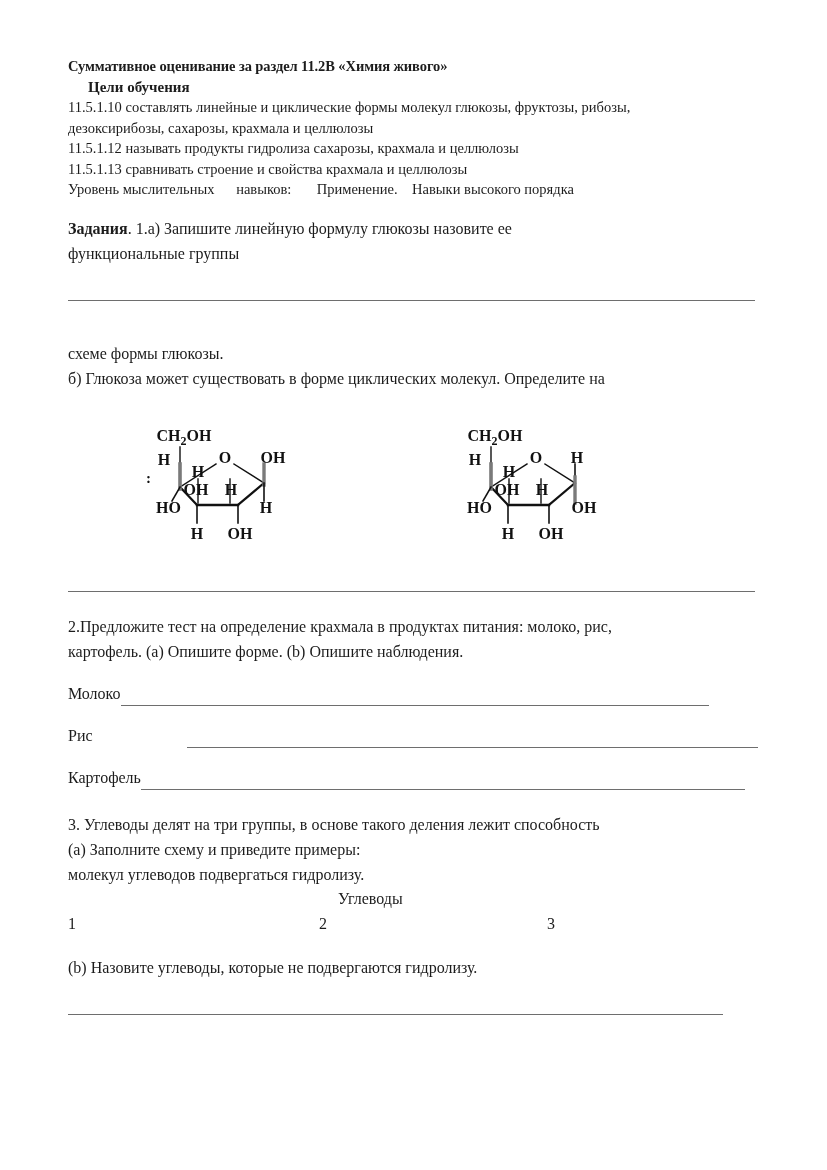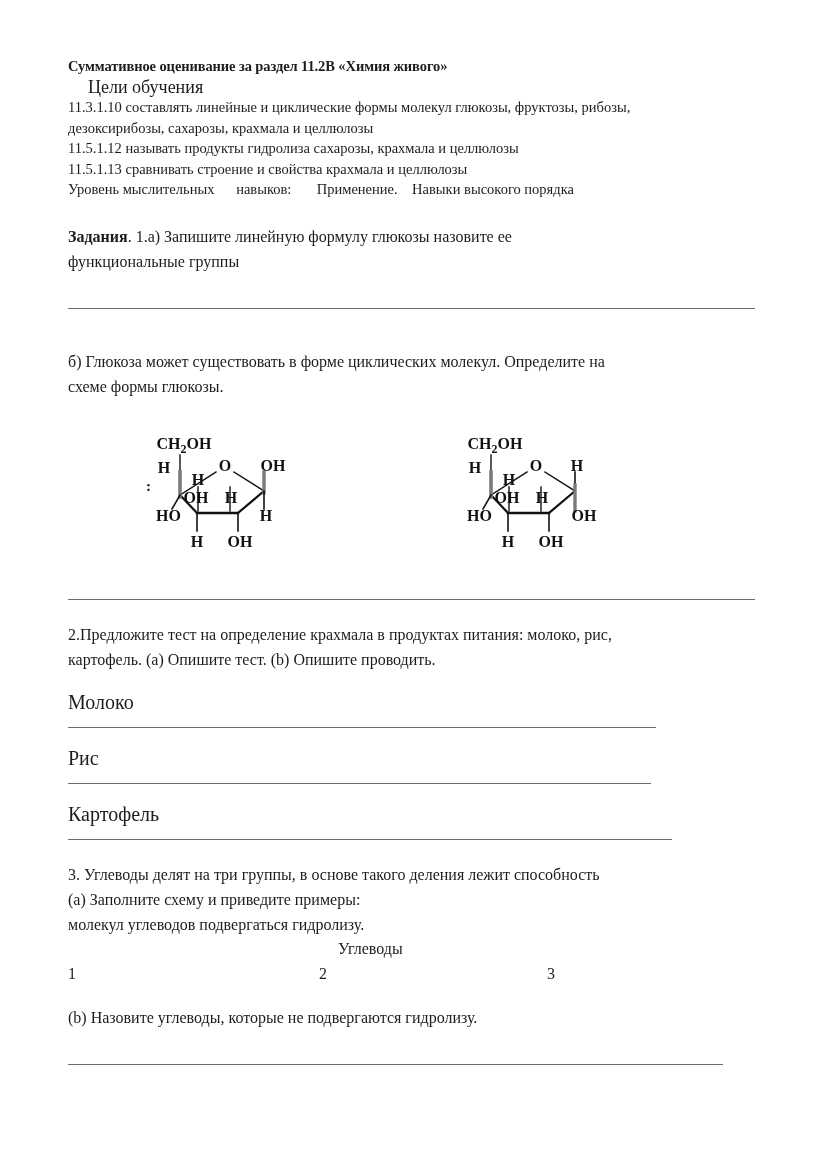--- a/index.html
+++ b/index.html
@@ -33,38 +33,39 @@
 
   
   .hdr-title {
     font-weight: bold;
     font-size: 14.5px;
     line-height: 20px;
     letter-spacing: -0.1px;
     margin: 0 0 1px 0;
   }
   .hdr-sub {
-    font-size: 18px;
+    font-size: 15px;
     line-height: 20px;
     margin: 0 0 0 20px;
+    font-weight: bold;
   }
   .obj-line {
     font-size: 14.5px;
     line-height: 20.5px;
     margin: 0;
   }
   .level-line {
     font-size: 14.5px;
     line-height: 20.5px;
     margin: 0;
     white-space: pre;
   }
 
   
-  .task-block { margin-top: 24px; }
+  .task-block { margin-top: 16px; }
   .task-p {
     font-size: 16px;
     line-height: 25px;
     margin: 0;
   }
   .task-p b { font-weight: bold; }
 
   .rule {
     border: 0;
     border-top: 1.6px solid #6e6e6e;
@@ -88,25 +89,24 @@
     position: absolute;
     top: 0;
     text-align: center;
   }
   .struct-left  { left: 74px; }
   .struct-right { left: 385px; }
 
   
   .blank-row {
     display: flex;
-    align-items: flex-start;
-    font-size: 20px;
+    align-items: flex-end;
+    font-size: 16px;
     line-height: 24px;
     margin: 0;
-    flex-direction: column;
   }
   .blank-row .lbl { white-space: pre; }
   .blank-row .ln {
     border-bottom: 1.6px solid #6e6e6e;
     height: 13px;
     display: inline-block;
   }
   .blank-gap-milk   { width: 0px; }
   .blank-gap-rice   { width: 96px; }
   .blank-gap-potato { width: 0px; }
@@ -144,39 +144,39 @@
   }
 </style>
 </head>
 <body>
 
 <div class="page">
   <div class="doc">
 
     <p class="hdr-title">Суммативное оценивание за раздел 11.2В «Химия живого»</p>
     <p class="hdr-sub">Цели обучения</p>
-    <p class="obj-line">11.3.1.10 составлять линейные и циклические формы молекул глюкозы, фруктозы, рибозы,</p>
+    <p class="obj-line">11.5.1.10 составлять линейные и циклические формы молекул глюкозы, фруктозы, рибозы,</p>
     <p class="obj-line">дезоксирибозы, сахарозы, крахмала и целлюлозы</p>
     <p class="obj-line">11.5.1.12 называть продукты гидролиза сахарозы, крахмала и целлюлозы</p>
     <p class="obj-line">11.5.1.13 сравнивать строение и свойства крахмала и целлюлозы</p>
     <p class="level-line">Уровень мыслительных      навыков:       Применение.    Навыки высокого порядка</p>
 
     <div class="task-block">
       <p class="task-p">
         <b>Задания</b><span>.  1.а) Запишите линейную формулу глюкозы назовите ее</span>
       </p>
       <p class="task-p">функциональные группы</p>
     </div>
 
     <div class="sp-34"></div>
     <hr class="rule rule-full">
 
     <div class="sp-40"></div>
+    <p class="task-p">схеме формы глюкозы.</p>
     <p class="task-p">б) Глюкоза может существовать в форме циклических молекул. Определите на</p>
-    <p class="task-p">схеме формы глюкозы.</p>
 
     <div class="structures">
 
       <div class="struct struct-left">
         <svg width="160" height="135" viewBox="0 0 160 135">
           <g stroke="#111111" fill="none" stroke-linecap="square">
 
             <line x1="38" y1="70" x2="74" y2="47" stroke-width="1.4"></line>
 
             <line x1="92" y1="47" x2="122" y2="66" stroke-width="1.4"></line>
@@ -259,21 +259,21 @@
         </svg>
       </div>
     </div>
 
 
     <div class="sp-34"></div>
     <hr class="rule rule-full">
 
     <div class="sp-22"></div>
     <p class="task-p">2.Предложите тест на определение крахмала в продуктах питания: молоко, рис,</p>
-    <p class="task-p">картофель.  (a) Опишите тест.    (b) Опишите проводить.</p>
+    <p class="task-p">картофель.  (a) Опишите форме.    (b) Опишите наблюдения.</p>
 
     <div class="sp-18"></div>
     <p class="blank-row">
       <span class="lbl">Молоко</span>
       <span class="blank-gap-milk"></span>
       <span class="ln ln-milk"></span>
     </p>
 
     <div class="sp-18"></div>
     <p class="blank-row">

